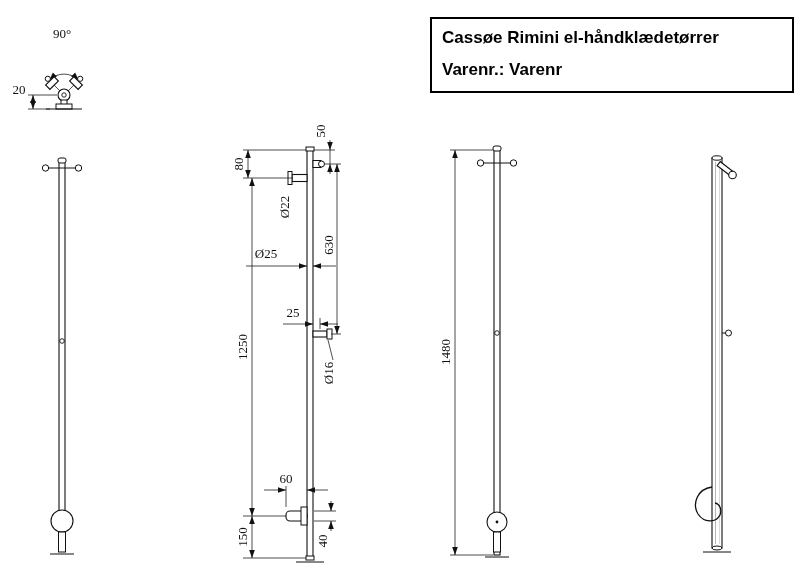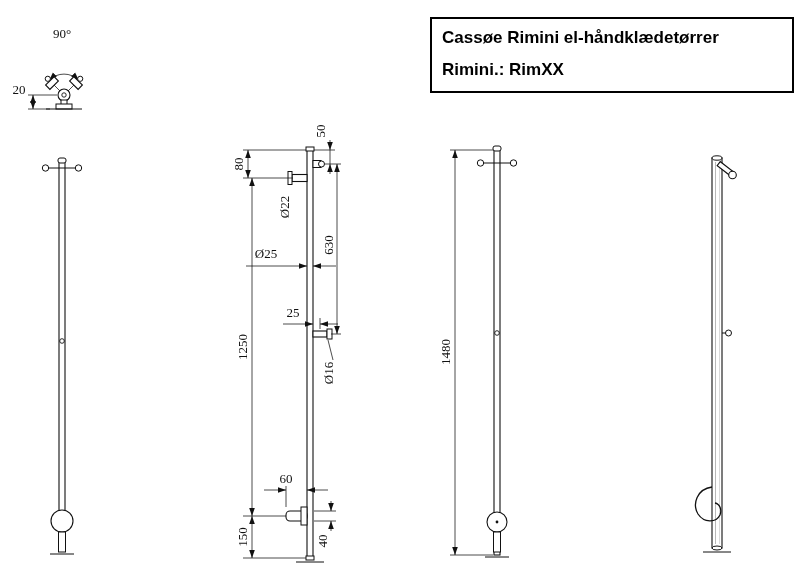--- a/index.html
+++ b/index.html
@@ -179,16 +179,16 @@
       <circle cx="728.5" cy="333" r="3" fill="#fff" stroke-width="1"></circle>
 
       <path d="M712,487 C697,489 692,504 698,514 C704,523 716,523 720,515 C722,510 720,504 715,503" stroke-width="1.3"></path>
       <ellipse cx="717" cy="548" rx="5" ry="2" fill="#fff" stroke-width="1"></ellipse>
       <line x1="703" y1="552" x2="731" y2="552" stroke-width="1"></line>
     </g>
   </svg>
 
   <div class="title-block">
     <div class="tb-line">Cassøe Rimini el-håndklædetørrer</div>
-    <div class="tb-line">Rimini.: RimXX</div>
+    <div class="tb-line">Varenr.: Varenr</div>
   </div>
 
 </div>
 
 </body></html>

